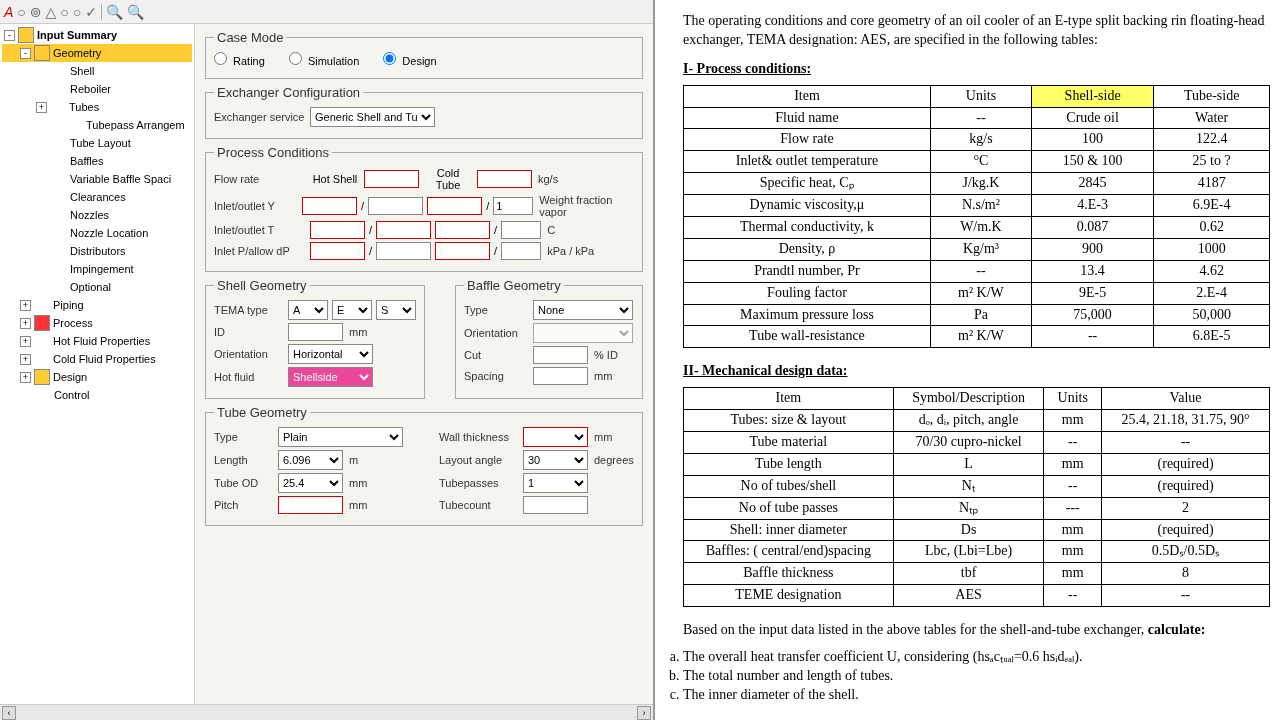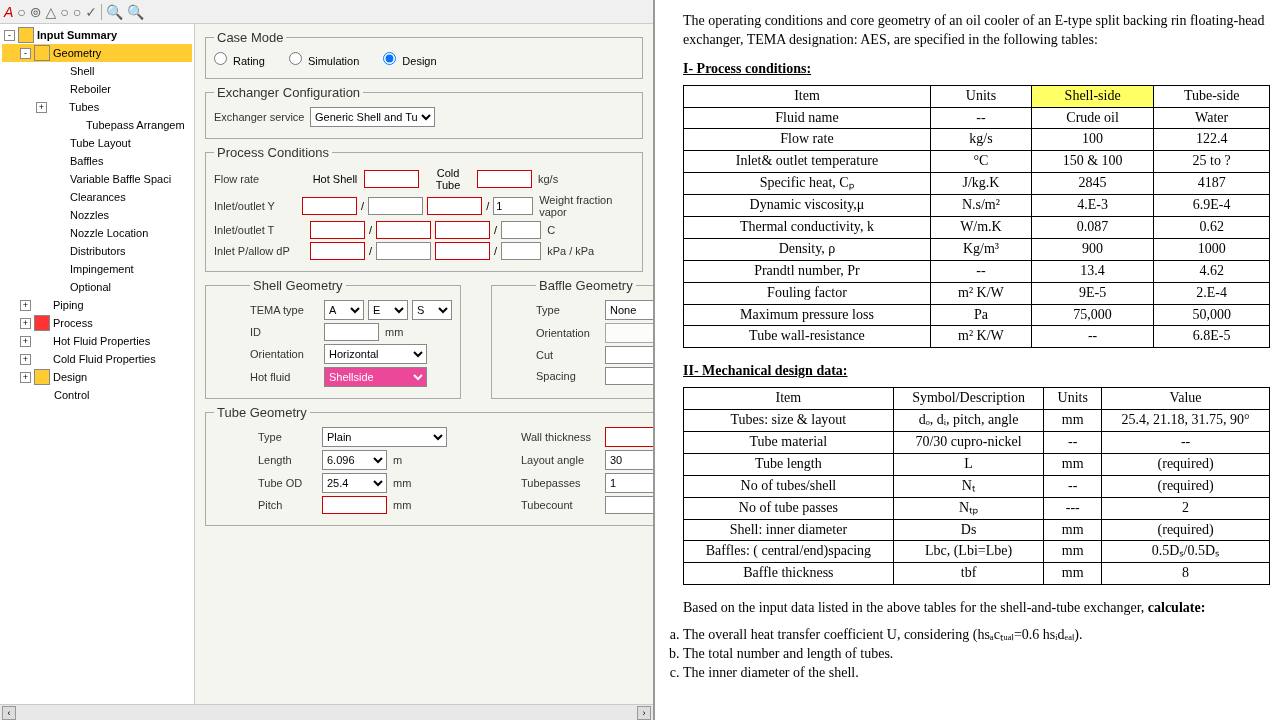--- a/index.html
+++ b/index.html
@@ -28,26 +28,26 @@
 input[type=radio] { margin-right: 3px; }
 .radio-group label { margin-right: 20px; }
 input[type=text] { border: 1px solid #888; height: 18px; padding: 0 2px; font-size: 11px; background: #fff; }
 input[type=text].req { border: 1px solid #c00; }
 select { border: 1px solid #888; height: 20px; font-size: 11px; background: #fff; }
 select.req { border: 1px solid #c00; }
 select.sel { background: #ec4899; color: #fff; }
 .w40 { width: 40px; }
 .w55 { width: 55px; }
 .w65 { width: 65px; }
-.w85 { width: 103px; }
+.w85 { width: 85px; }
 .w100 { width: 100px; }
 .w125 { width: 125px; }
 .unit { color: #333; margin-left: 2px; }
 .subcols { display: flex; gap: 30px; }
-.subcol { flex: 1; padding-left: 44px; }
+.subcol { flex: 1; }
 .right-pane { flex: 1; padding: 12px 10px 12px 28px; font-family: 'Times New Roman', serif; font-size: 14px; overflow-y: auto; line-height: 1.35; }
 .right-pane p { margin-bottom: 8px; }
 .sec-title { font-weight: bold; text-decoration: underline; margin: 10px 0 6px; }
 table.data { border-collapse: collapse; margin-bottom: 14px; width: 100%; }
 table.data th, table.data td { border: 1px solid #000; padding: 1px 10px; text-align: center; font-weight: normal; }
 table.data th { font-weight: normal; text-align: center; }
 .hl { background: #ffff66; }
 .questions { margin-top: 8px; }
 ol.alpha { list-style: lower-alpha; }
 .scrollbar-bottom { height: 16px; background: #e8e8e8; border-top: 1px solid #ccc; display: flex; align-items: center; justify-content: space-between; padding: 0 2px; }
@@ -463,20 +463,26 @@
           <td>Lbc, (Lbi=Lbe)</td>
           <td>mm</td>
           <td>0.5Dₛ/0.5Dₛ</td>
         </tr>
         <tr>
           <td>Baffle thickness</td>
           <td>tbf</td>
           <td>mm</td>
           <td>8</td>
         </tr>
+        <tr>
+          <td>TEME designation</td>
+          <td>AES</td>
+          <td>--</td>
+          <td>--</td>
+        </tr>
       </tbody>
     </table>
   <p class="questions"><span>Based on the input data listed in the above tables for the shell-and-tube exchanger, </span><b>calculate:</b></p>
   <ol class="alpha">
     <li>The overall heat transfer coefficient U, considering (hsₐcₜᵤₐₗ=0.6 hsᵢdₑₐₗ).</li>
     <li>The total number and length of tubes.</li>
     <li>The inner diameter of the shell.</li>
   </ol>
 </div>
 

